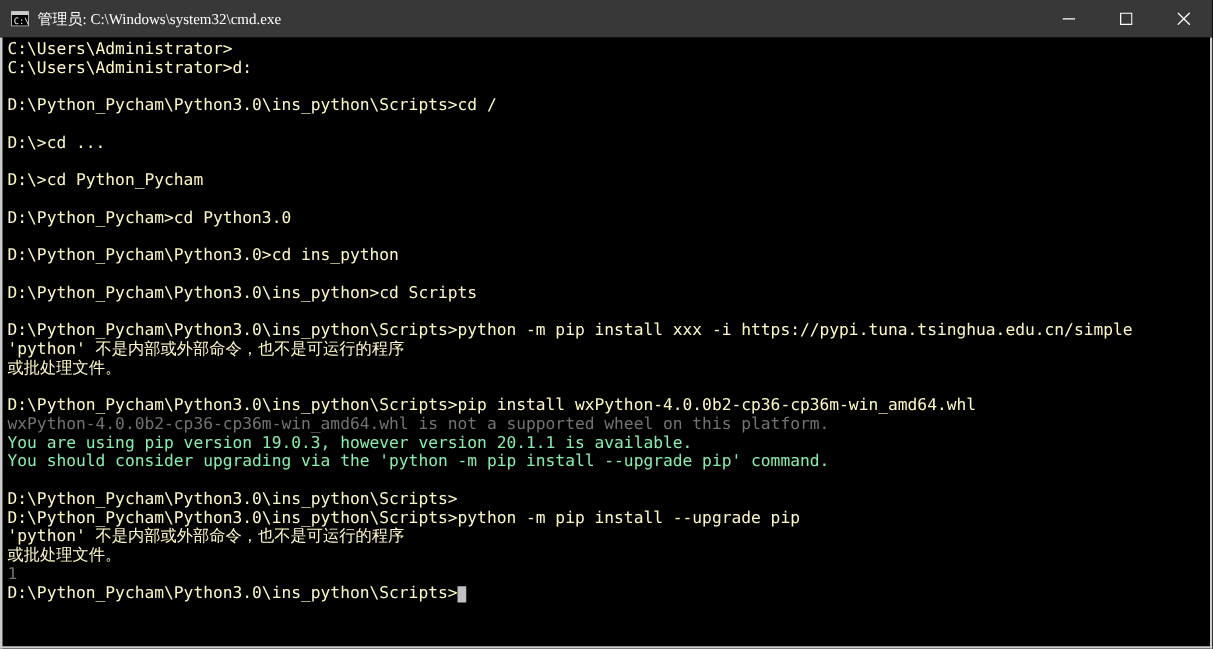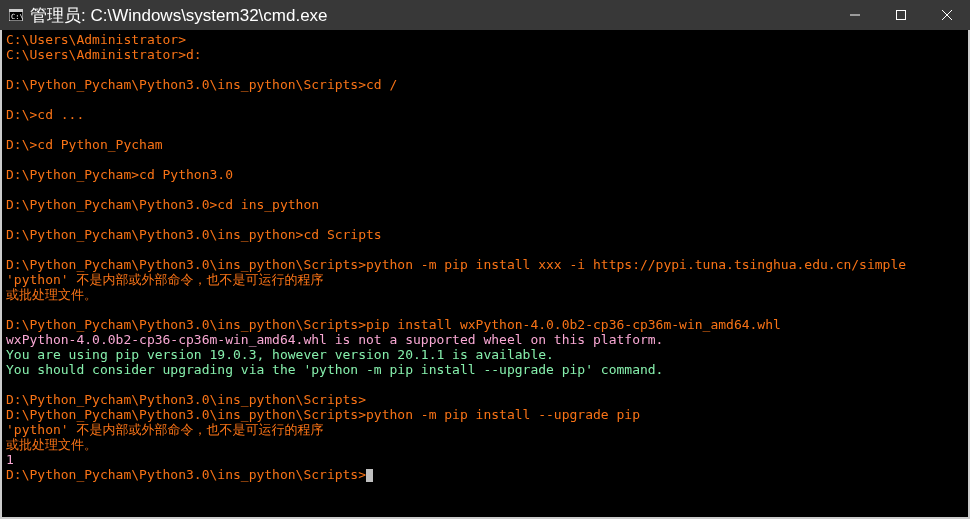--- a/index.html
+++ b/index.html
@@ -22,22 +22,22 @@
     .titlebar-icon {
       width: 16px;
       height: 16px;
       margin-right: 6px;
       display: inline-flex;
       align-items: center;
       justify-content: center;
     }
     .titlebar-title {
       flex: 1;
-      font-size: 17px;
-      font-family: Liberation Sans, sans-serif;
+      font-size: 12px;
+      font-family: Liberation Serif, serif;
     }
     .titlebar-controls {
       display: flex;
       height: 100%;
     }
     .titlebar-btn {
       width: 46px;
       height: 30px;
       display: flex;
       align-items: center;
@@ -52,22 +52,22 @@
       line-height: 15px;
       font-family: "NSimSun", "SimSun", "Consolas", monospace;
       white-space: pre;
       height: calc(100% - 30px);
       overflow: hidden;
       border-left: 2px solid #ccc;
       border-right: 2px solid #ccc;
       border-bottom: 2px solid #ccc;
     }
     .line { min-height: 15px; }
-    .fg-white { color: #f97316; }
-    .fg-red { color: #f9a8d4; }
+    .fg-white { color: #fef9c3; }
+    .fg-red { color: #737373; }
     .fg-yellow { color: #86efac; }
     .cursor {
       display: inline-block;
       width: 7px;
       height: 13px;
       background: #c0c0c0;
       vertical-align: text-bottom;
     }
   </style>
 </head>

